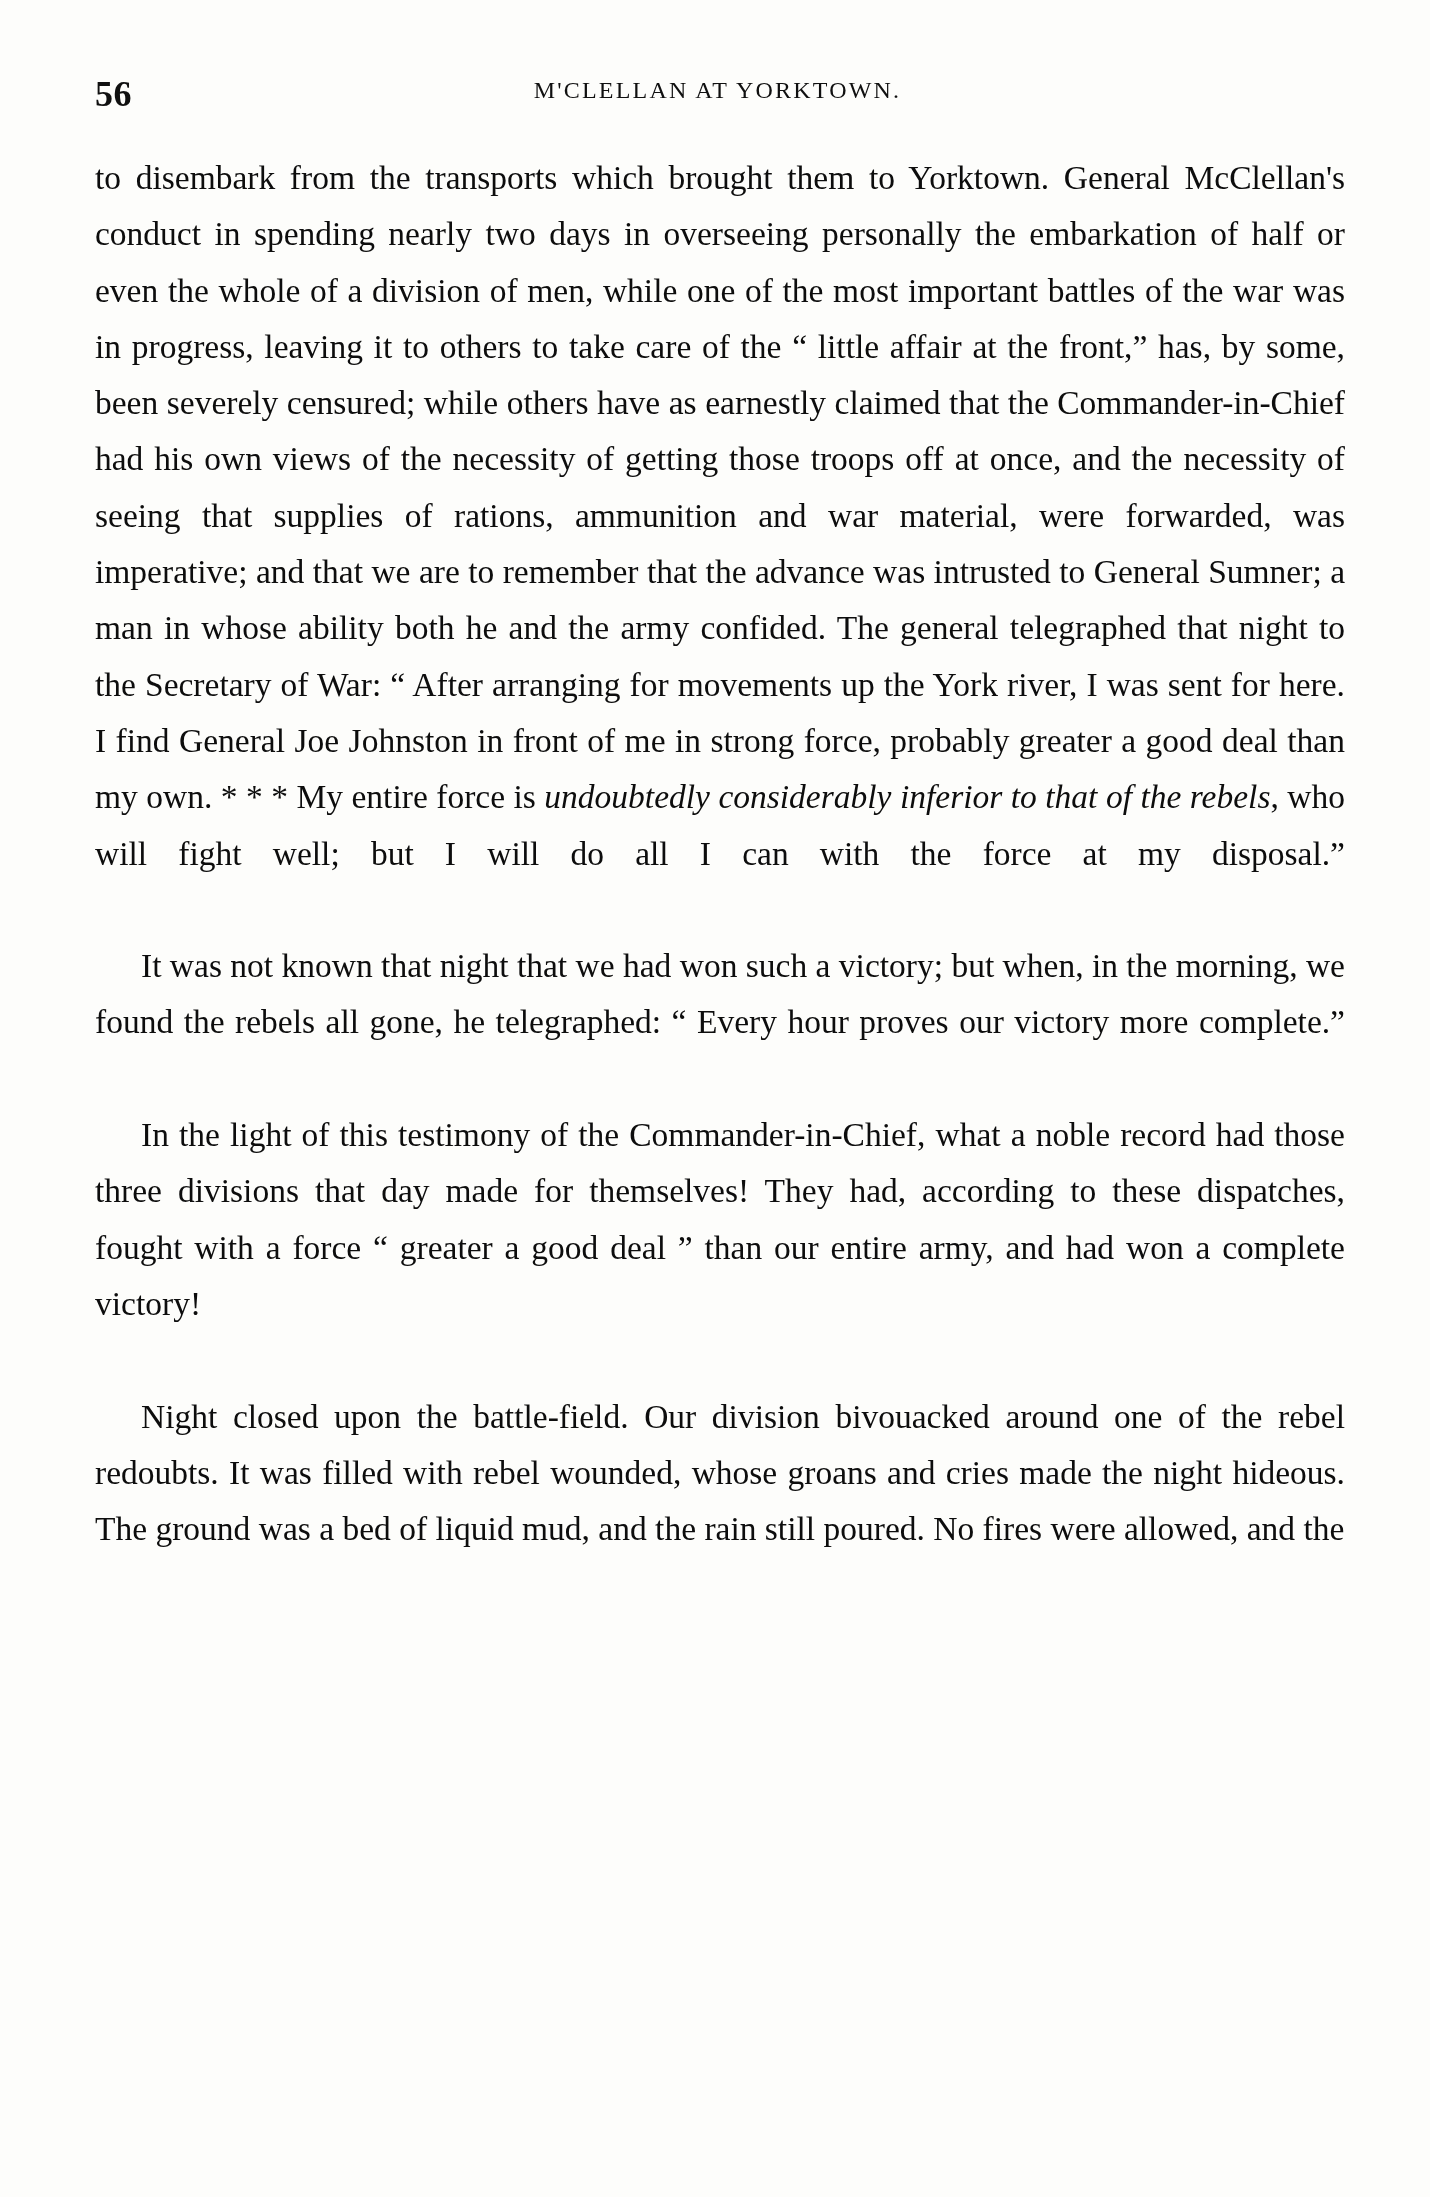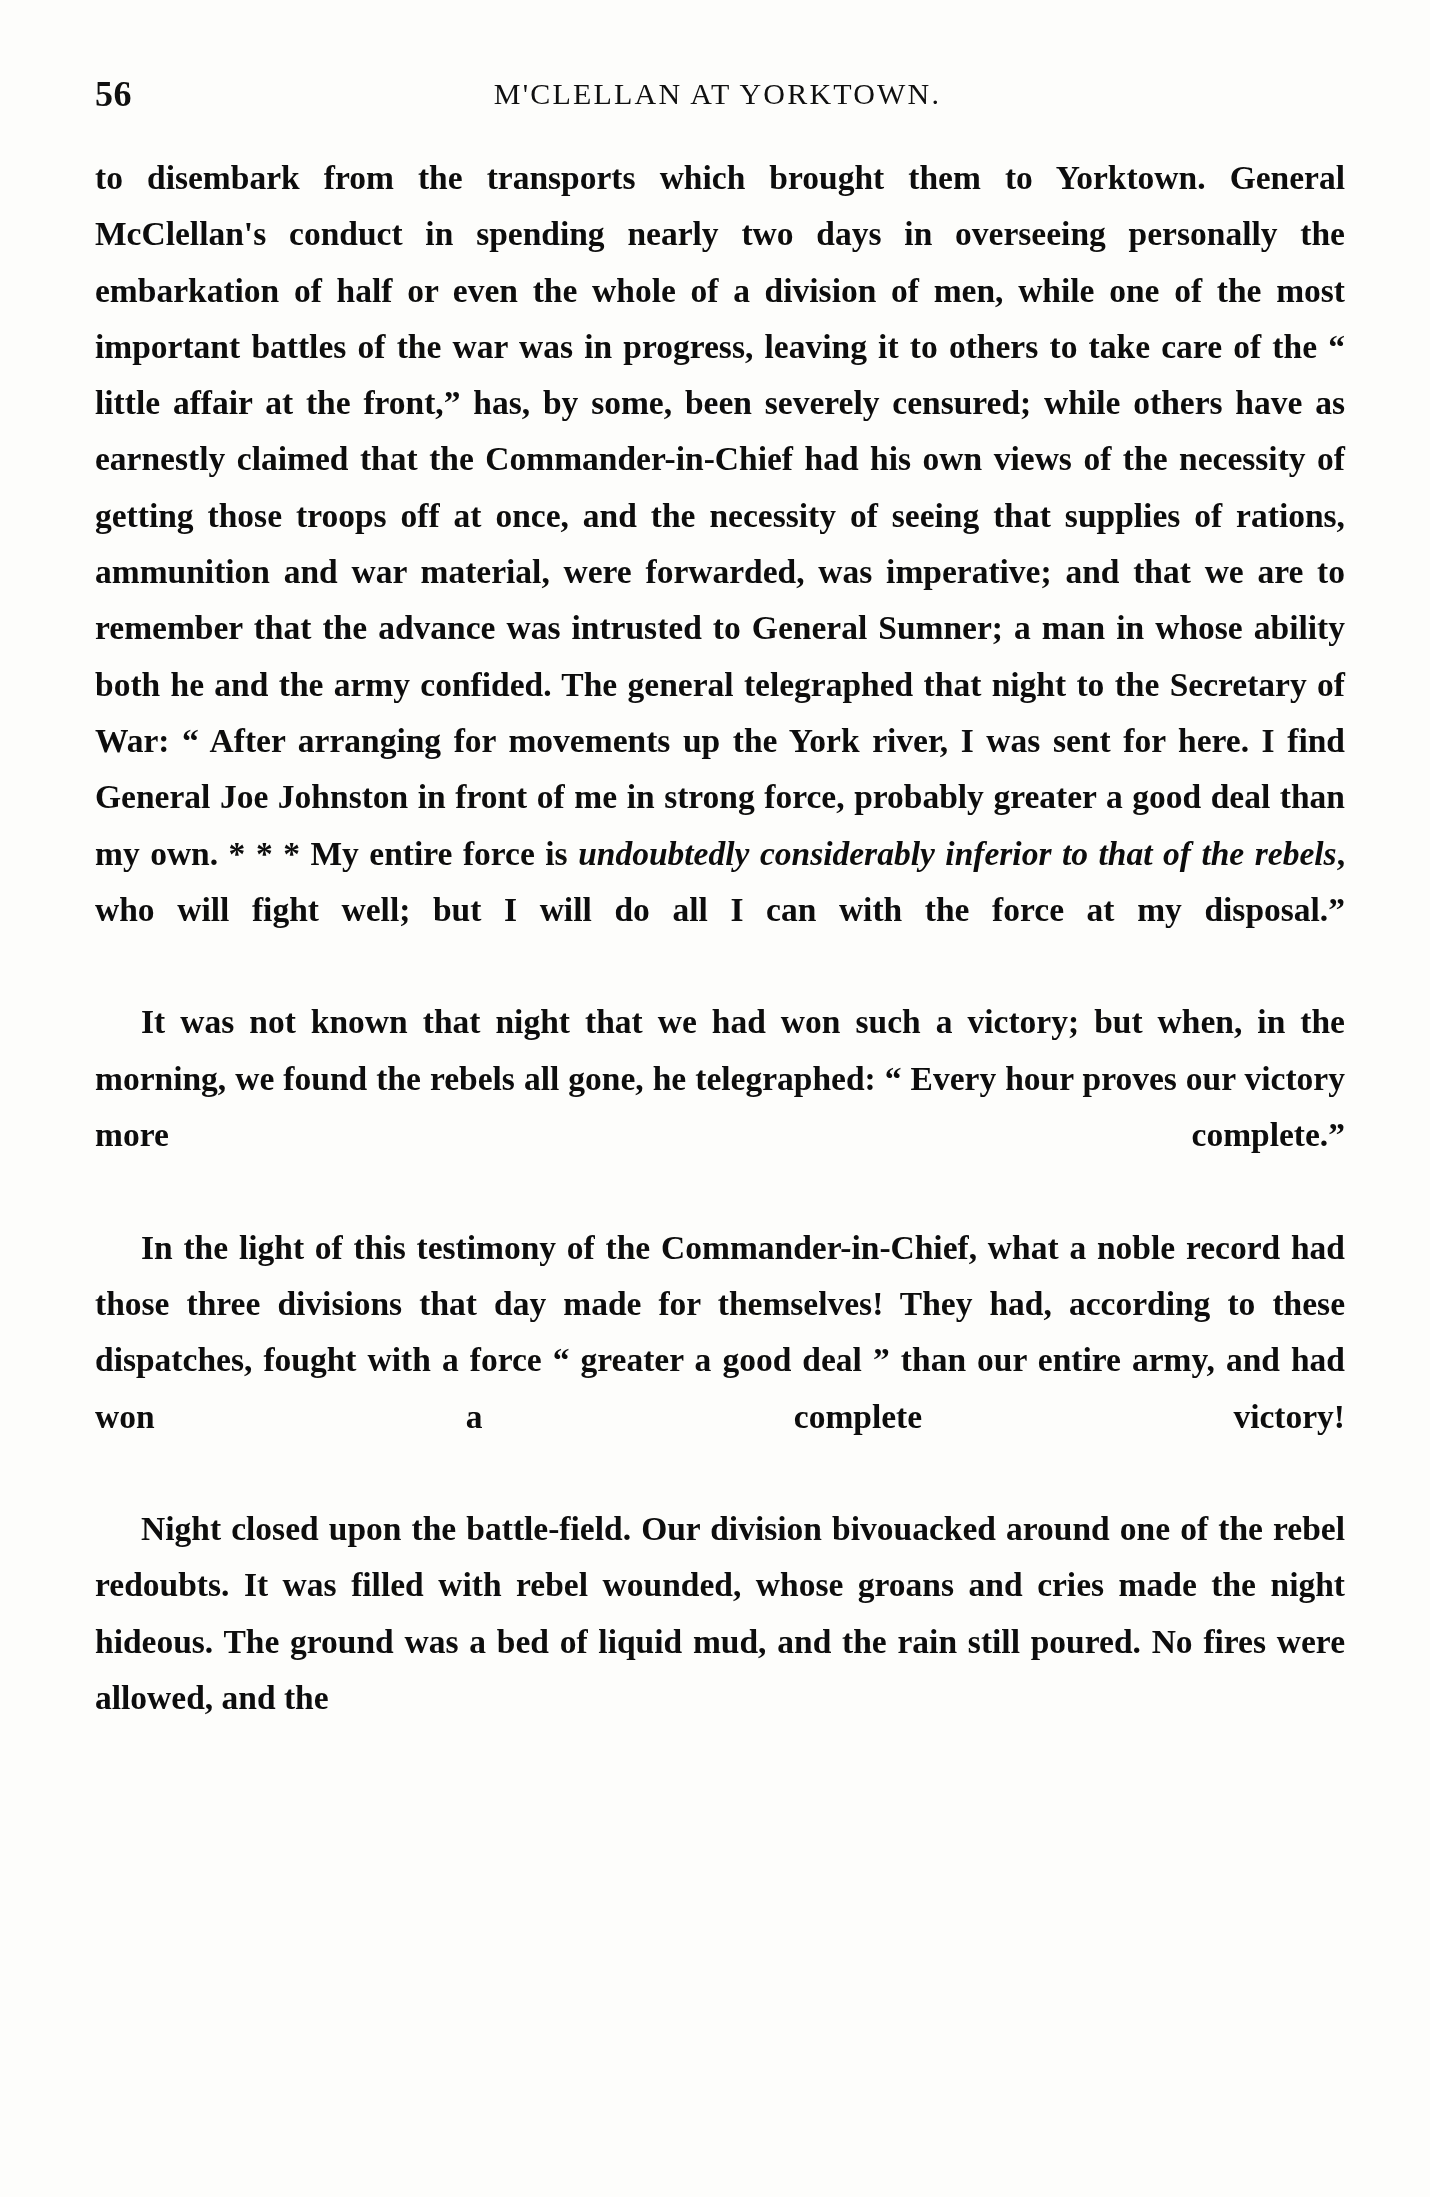--- a/index.html
+++ b/index.html
@@ -39,34 +39,33 @@
     font-weight: bold;
     letter-spacing: 0.5px;
     color: #101010;
   }
   .running-head {
     position: absolute;
     left: 0;
     top: 4px;
     width: 1245px;
     text-align: center;
-    font-size: 30px;
+    font-size: 24px;
     letter-spacing: 2.2px;
     color: #101010;
   }
   .body-text {
     position: absolute;
     left: 95px;
     top: 150px;
     width: 1250px;
     font-size: 33.5px;
     line-height: 56.3px;
     text-align: justify;
     color: #0d0d0d;
-    font-weight: bold;
   }
   .body-text p {
     margin: 0;
     text-indent: 0;
   }
   .body-text p.indent {
     text-indent: 46px;
   }
   .italic {
     font-style: italic;

